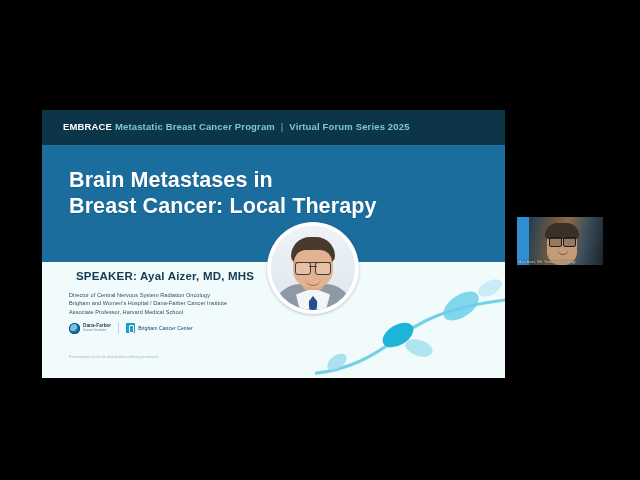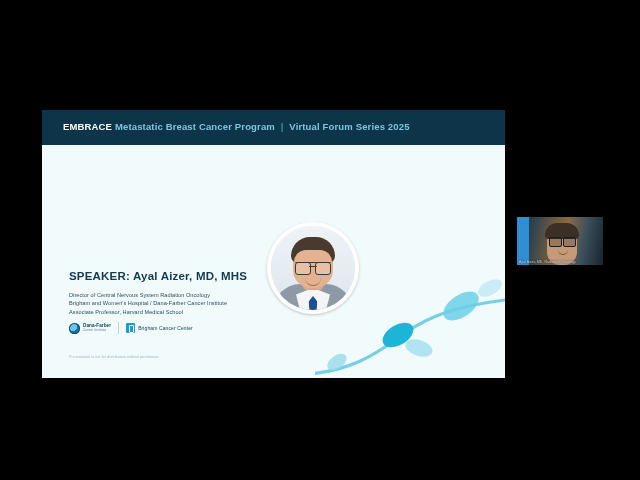--- a/index.html
+++ b/index.html
@@ -24,21 +24,21 @@
   .title-band{position:absolute;left:0;top:35px;width:100%;height:117px;
               background:#1b6d9e;}
   .title-text{position:absolute;left:27px;top:22px;color:#ffffff;
         font-size:21.5px;font-weight:bold;line-height:26px;letter-spacing:.1px;
         white-space:pre-line;text-shadow:0 1px 1px rgba(0,0,0,.18);}
 
   
   .lower{position:absolute;left:0;top:152px;width:100%;height:116px;
          background:#f2fbfc;}
 
-  .speaker-name{position:absolute;left:27px;top:160px;color:#123a52;
+  .speaker-name{position:absolute;left:34px;top:160px;color:#123a52;
         font-size:11.5px;font-weight:bold;letter-spacing:.2px;white-space:nowrap;}
   .speaker-lines{position:absolute;left:27px;top:181px;color:#2b4f63;
         font-size:5.6px;line-height:8.4px;letter-spacing:.05px;}
   .speaker-lines div{white-space:nowrap;}
 
   
   .logos{position:absolute;left:27px;top:212px;display:flex;align-items:center;
          gap:7px;}
   .logo-df{display:flex;align-items:center;gap:3px;}
   .df-mark{width:11px;height:11px;border-radius:50%;
@@ -126,20 +126,24 @@
 
     <div class="slide-header">
       <div class="hdr-text">
         <span class="em">EMBRACE</span>
         <span>Metastatic Breast Cancer Program</span>
         <span class="sep">|</span>
         <span>Virtual Forum Series 2025</span>
       </div>
     </div>
 
+    <div class="title-band">
+      <div class="title-text">Brain Metastases in
+Breast Cancer: Local Therapy</div>
+    </div>
 
     <div class="lower">
 
       <svg class="vine" viewBox="0 0 190 100">
         <path d="M-5 96 C35 92 58 78 80 62 C104 44 128 30 190 22" fill="none" stroke="#5fc8e0" stroke-width="3.2" opacity=".85"></path>
         <ellipse cx="22" cy="84" rx="11" ry="6.5" fill="#9fdcec" opacity=".85" transform="rotate(-35 22 84)"></ellipse>
         <ellipse cx="83" cy="57" rx="17" ry="10" fill="#1cb5d8" transform="rotate(-32 83 57)"></ellipse>
         <ellipse cx="104" cy="70" rx="14" ry="8" fill="#a8e1f0" opacity=".9" transform="rotate(18 104 70)"></ellipse>
         <ellipse cx="146" cy="28" rx="20" ry="11" fill="#6ccfe6" opacity=".85" transform="rotate(-34 146 28)"></ellipse>
         <ellipse cx="175" cy="10" rx="13" ry="7" fill="#bfe9f4" opacity=".8" transform="rotate(-28 175 10)"></ellipse>

